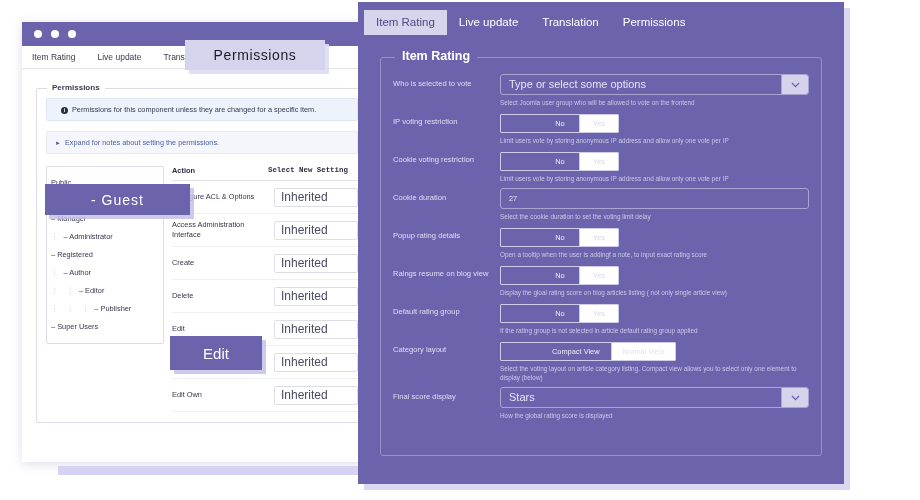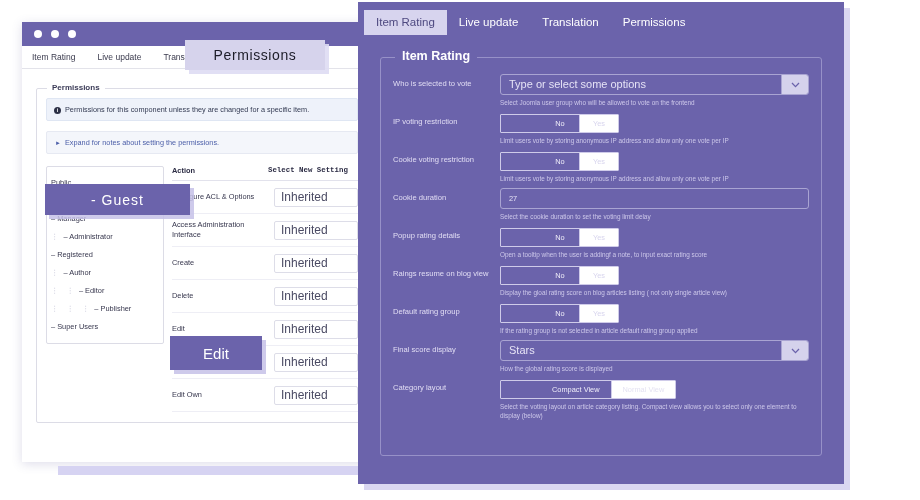--- a/index.html
+++ b/index.html
@@ -31,21 +31,21 @@
   .fieldset{
     border:1px solid #dcdce6;border-radius:2px;padding:9px 9px 10px 9px;margin-top:9px;
     position:relative;
   }
   .legend{
     position:absolute;top:-6px;left:10px;background:#fff;padding:0 5px;
     font-size:8px;font-weight:bold;color:#3b3b57;
   }
   .alert-info{
     background:#eef2fa;border:1px solid #dfe6f3;border-radius:2px;
-    font-size:7.3px;color:#333a52;padding:6px 7px;display:flex;align-items:flex-end;gap:4px;
+    font-size:7.3px;color:#333a52;padding:6px 14px;display:flex;align-items:flex-end;gap:4px;
   }
   .info-glyph{
     width:7px;height:7px;border-radius:50%;background:#2b2f45;color:#fff;
     font-size:5.5px;line-height:7px;text-align:center;font-weight:bold;flex:none;
   }
   .expand-bar{
     margin-top:10px;background:#f4f6fb;border:1px solid #e6e9f2;border-radius:2px;
     font-size:7.3px;color:#4b5ea8;padding:6px 8px;display:flex;align-items:center;gap:4px;
   }
   .caret{font-size:6px;color:#4b5ea8;}
@@ -353,42 +353,42 @@
         <div class="fctl">
           <div class="btngroup">
             <div class="b">No</div>
             <div class="b on">Yes</div>
           </div>
           <div class="hint">If the rating group is not selected in article default rating group applied</div>
         </div>
       </div>
 
       <div class="frow">
+        <div class="flabel">Category layout</div>
+        <div class="fctl">
+          <div class="btngroup wide">
+            <div class="b">Compact View</div>
+            <div class="b on">Normal View</div>
+          </div>
+          <div class="hint">Select the voting layout on article category listing. Compact view allows you to select only one element to display (below)</div>
+        </div>
+      </div>
+
+      <div class="frow">
         <div class="flabel">Final score display</div>
         <div class="fctl">
           <div class="fselect">
             <div class="val">Stars</div>
             <div class="chev">
               <svg width="9" height="6" viewBox="0 0 9 6">
                   <path d="M1 1 L4.5 4.6 L8 1" fill="none" stroke="#6b63ab" stroke-width="1.3"></path>
                 </svg>
             </div>
           </div>
           <div class="hint">How the global rating score is displayed</div>
         </div>
       </div>
 
-      <div class="frow">
-        <div class="flabel">Category layout</div>
-        <div class="fctl">
-          <div class="btngroup wide">
-            <div class="b">Compact View</div>
-            <div class="b on">Normal View</div>
-          </div>
-          <div class="hint">Select the voting layout on article category listing. Compact view allows you to select only one element to display (below)</div>
-        </div>
-      </div>
-
     </div>
   </div>
 </div>
 
 <div id="strip-right"></div>
 
 </body></html>

